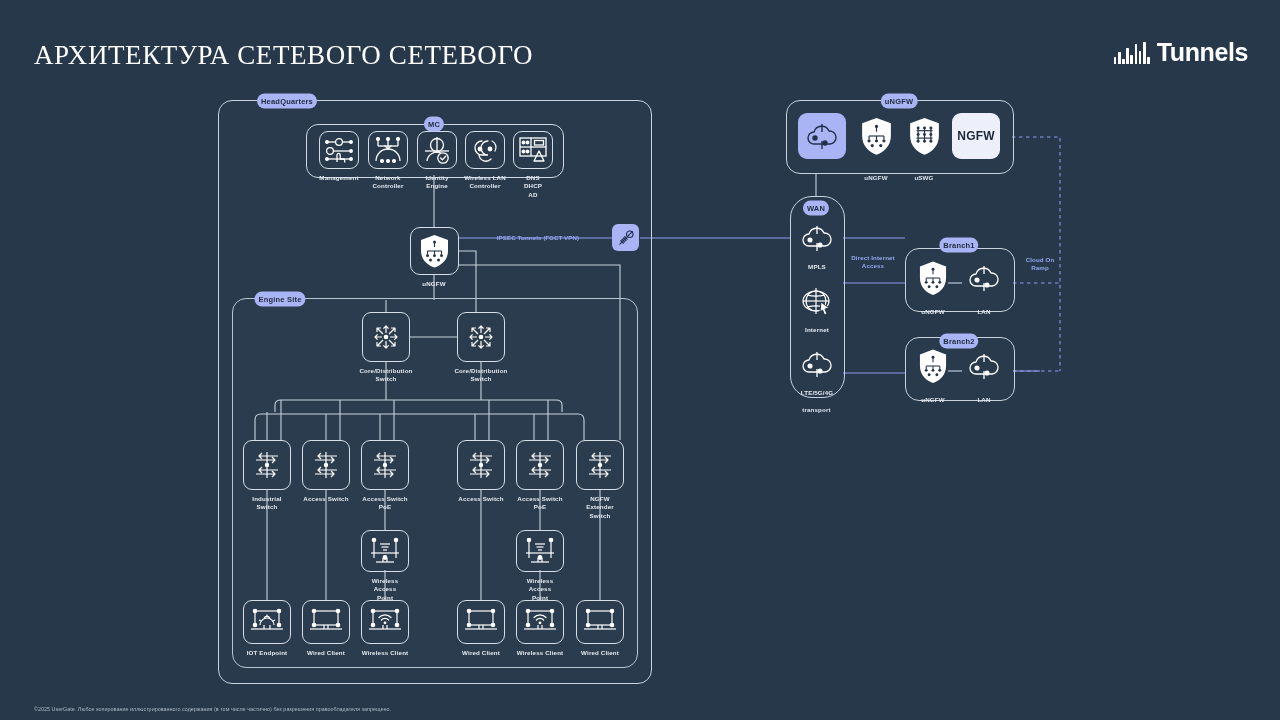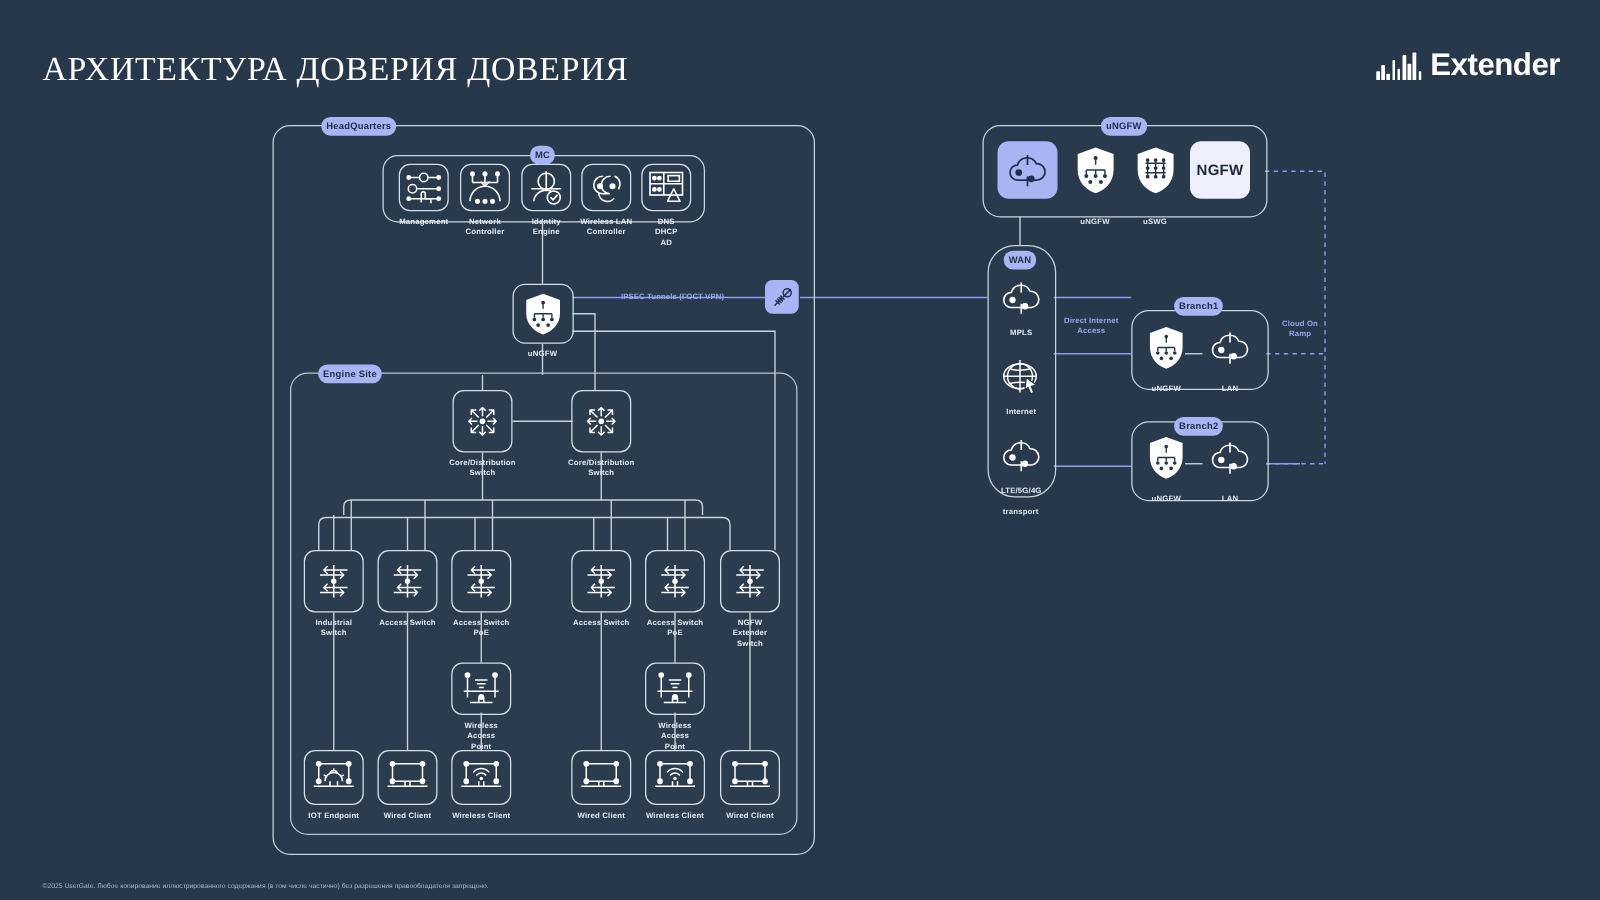--- a/index.html
+++ b/index.html
@@ -65,35 +65,35 @@
   .sase-txt{font-size:12px;font-weight:bold;color:#1c2738;letter-spacing:.2px;}
   
   #footer{
     position:absolute;left:34px;bottom:8px;
     font-size:5.4px;color:#aeb9c6;letter-spacing:.02px;white-space:nowrap;
   }
 </style>
 </head>
 <body>
 
-<div id="page-title">АРХИТЕКТУРА ДОВЕРИЯ ДОВЕРИЯ</div>
+<div id="page-title">АРХИТЕКТУРА СЕТЕВОГО СЕТЕВОГО</div>
 
 <div id="brand">
   <span class="bars">
     <i style="height:7px"></i>
       <i style="height:12px"></i>
       <i style="height:5px"></i>
     <i style="height:16px"></i>
       <i style="height:9px"></i>
       <i style="height:20px"></i>
     <i style="height:13px"></i>
       <i style="height:22px"></i>
       <i style="height:7px"></i>
   </span>
-  <span class="name">Extender</span>
+  <span class="name">Tunnels</span>
 </div>
 
 <div id="canvas">
 
   <svg class="wires" viewBox="0 0 1280 720">
     <g stroke="#c9d3dd" stroke-width="1.1" fill="none">
 
       <path d="M434,175 L434,227"></path>
 
       <path d="M434,275 L434,300"></path>

